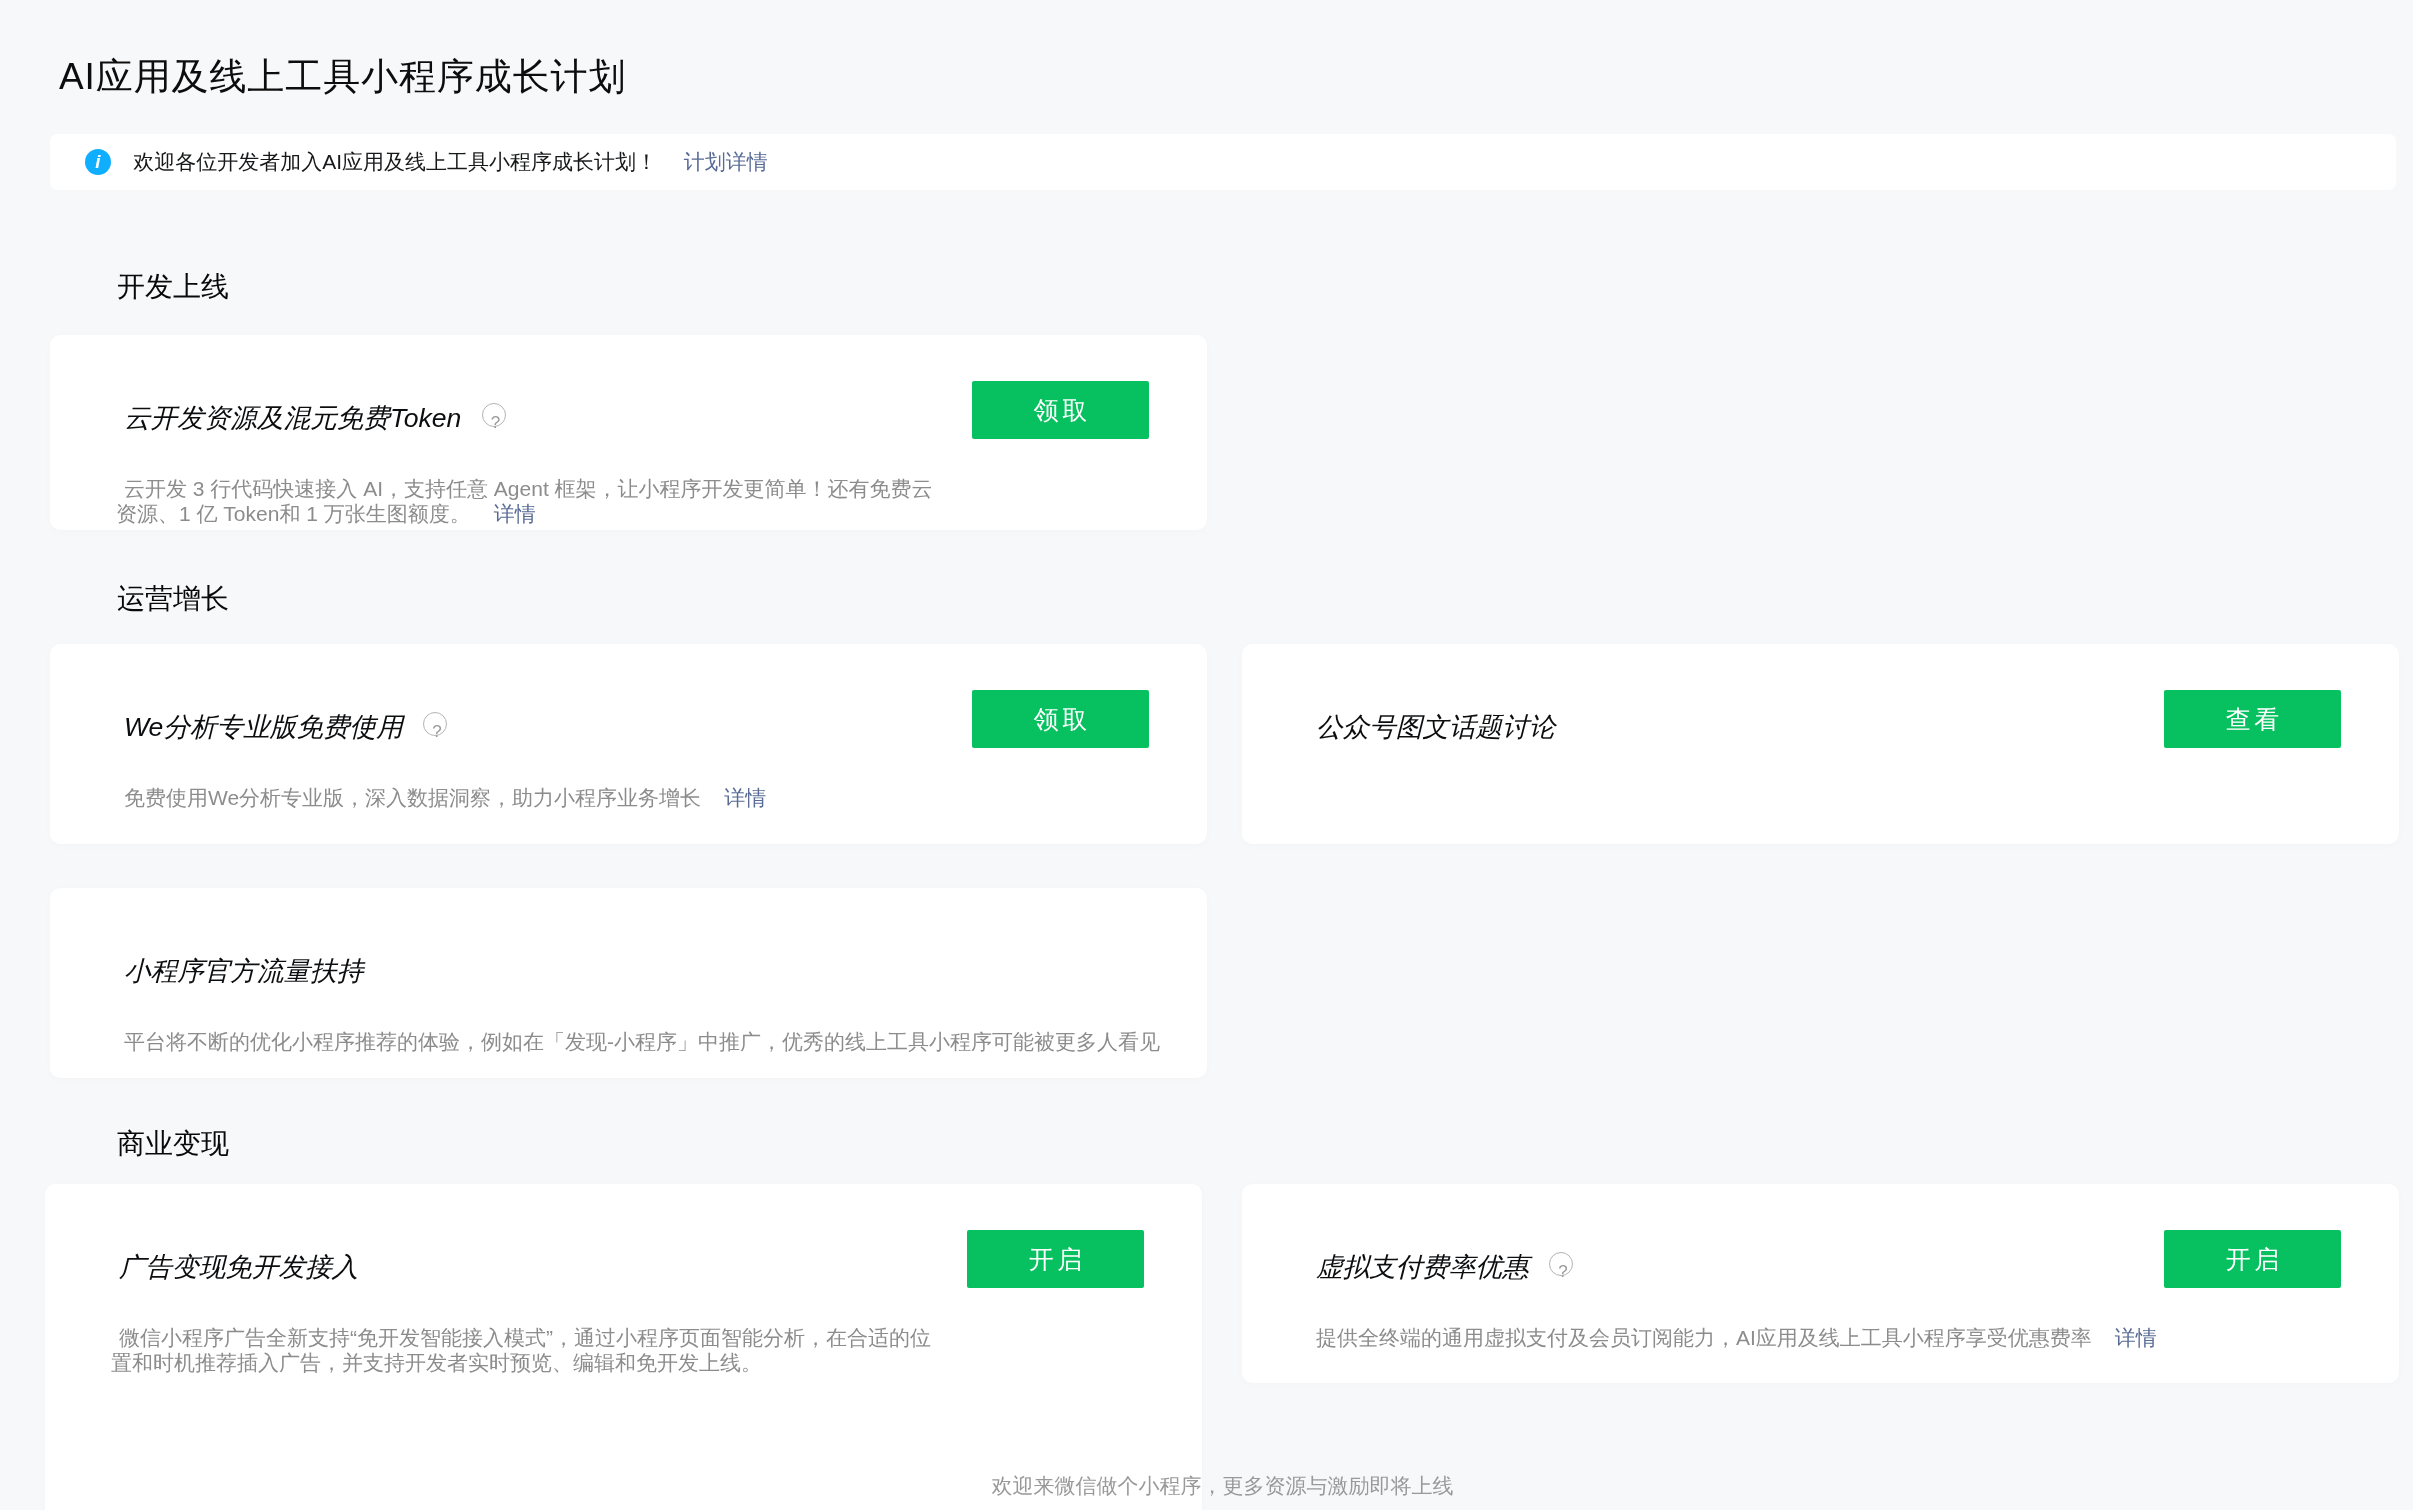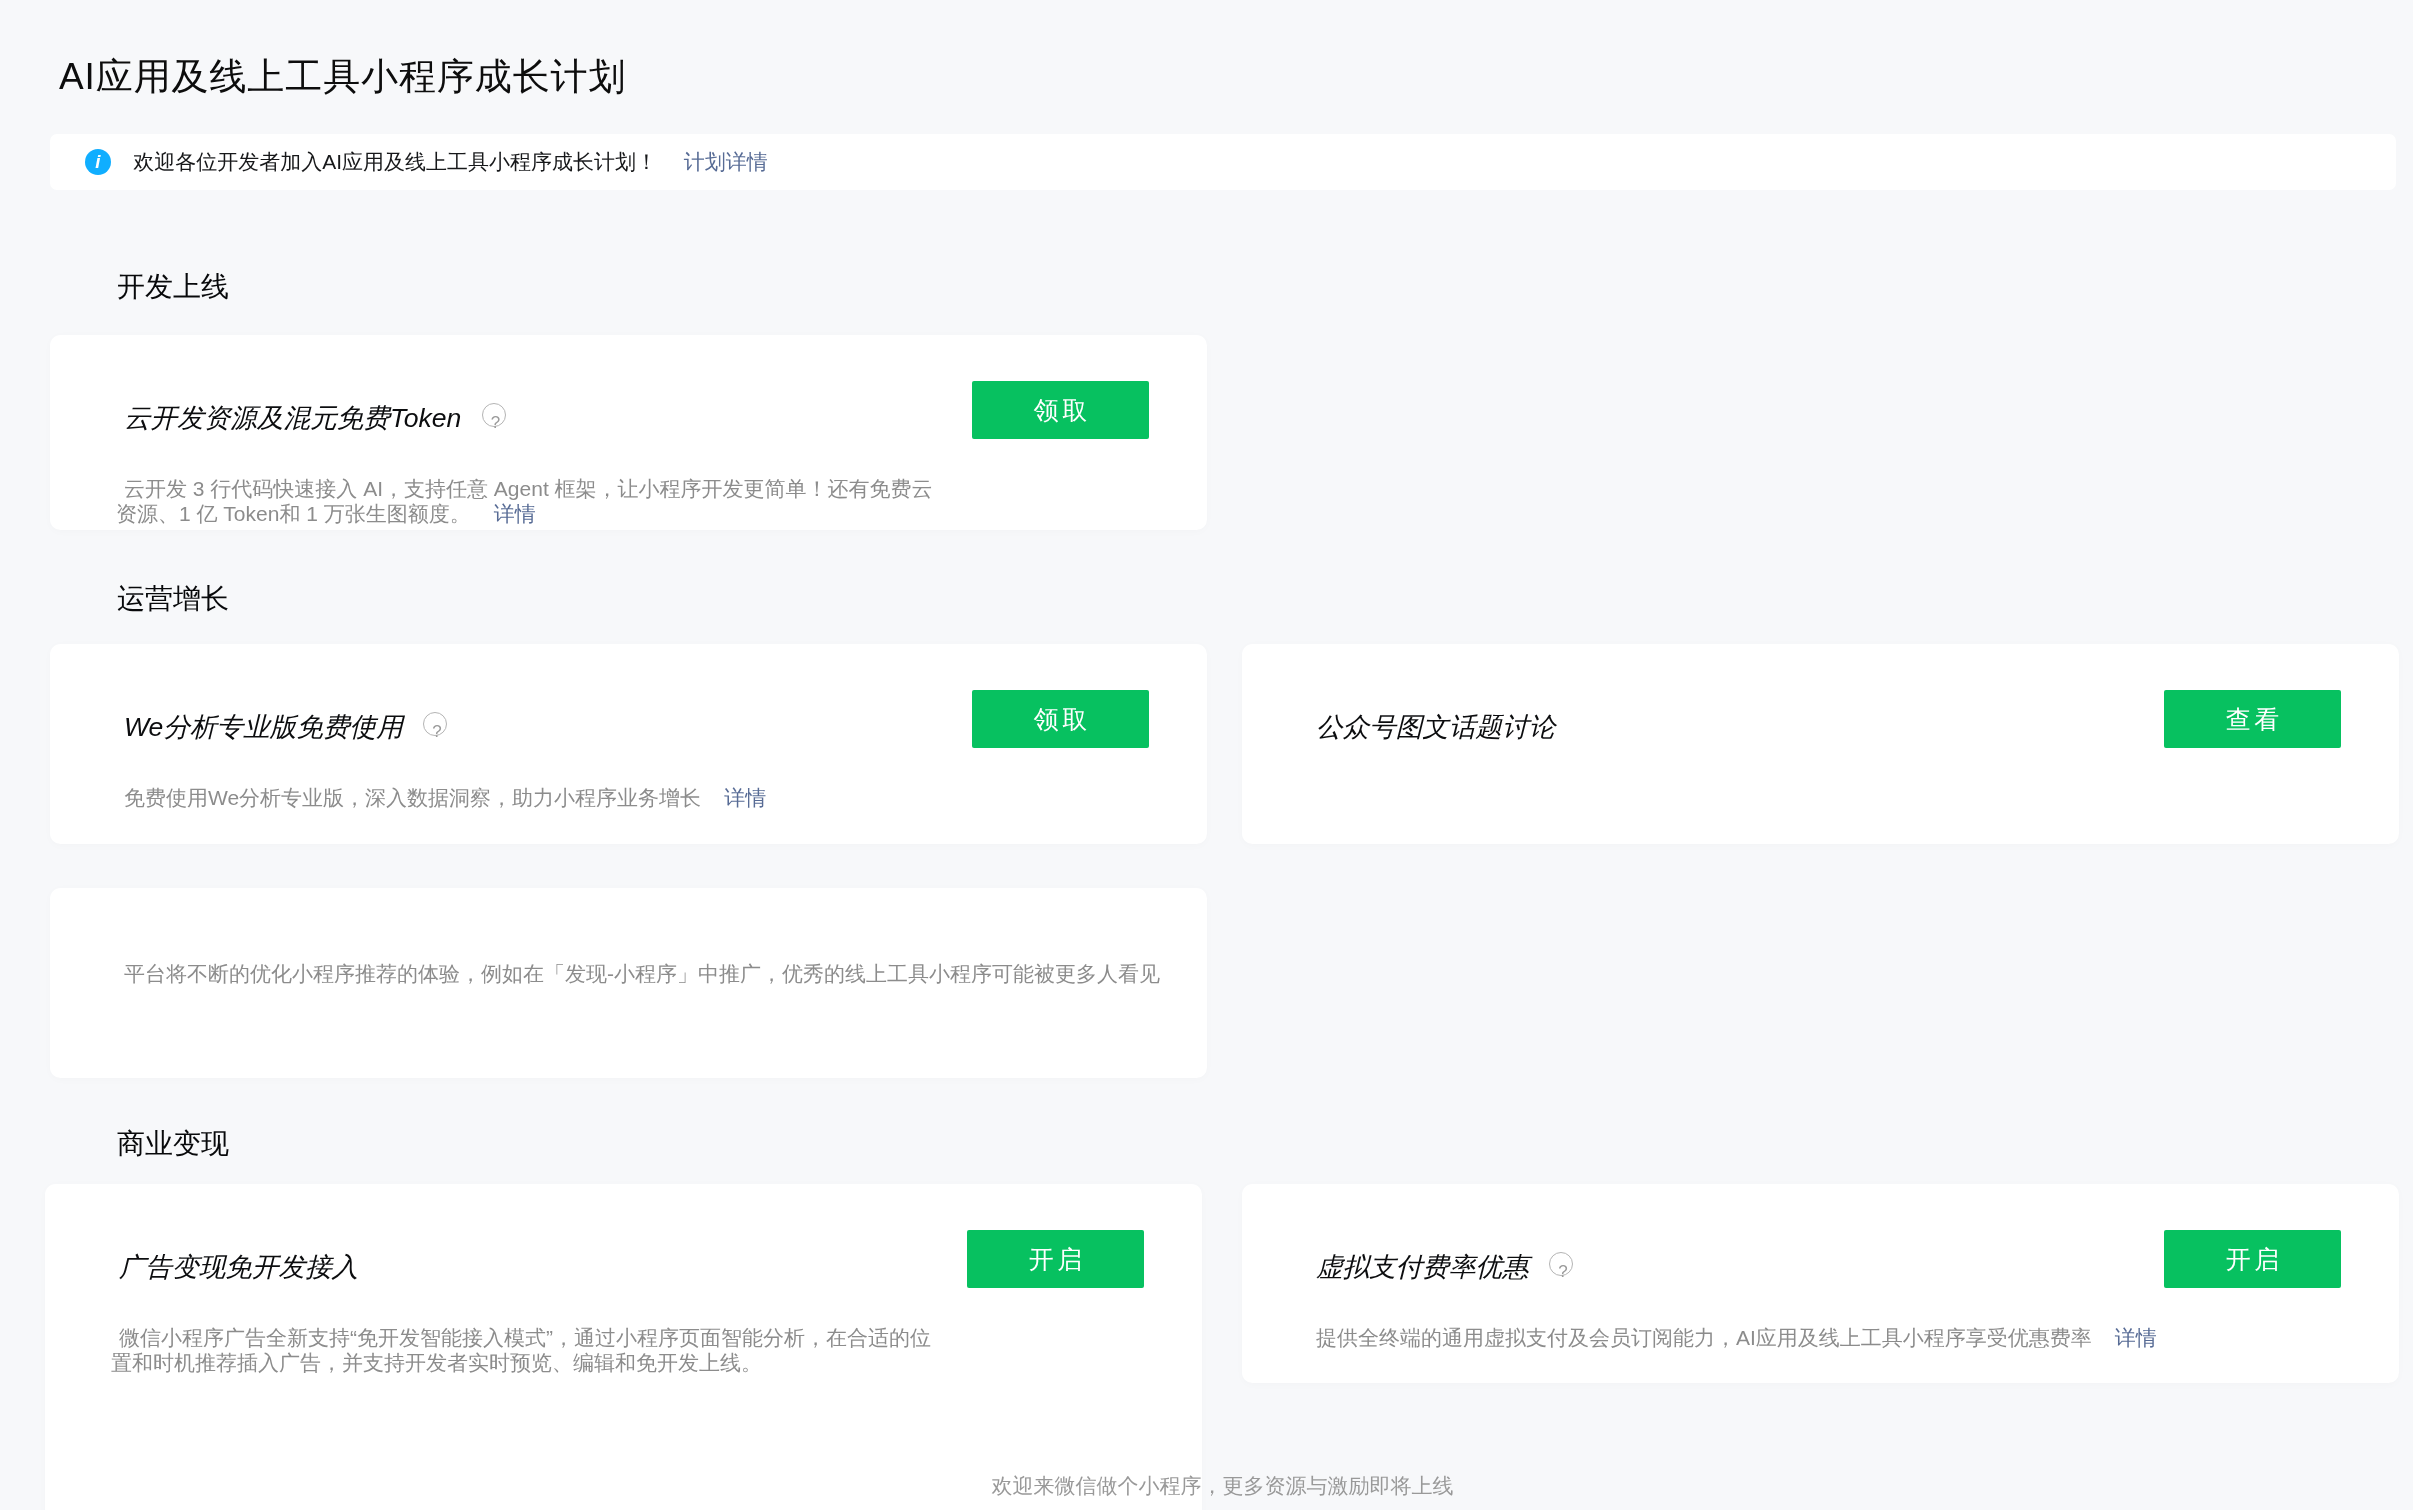--- a/index.html
+++ b/index.html
@@ -122,20 +122,23 @@
   </div>
 
   <div class="card" id="card-topic">
     <div class="card-head">
       <span class="card-title">公众号图文话题讨论</span>
     </div>
     <button class="green-btn">查看</button>
   </div>
 
   <div class="card" id="card-traffic">
+    <div class="card-head">
+      <span class="card-title">小程序官方流量扶持</span>
+    </div>
     <div class="card-desc full"><span>平台将不断的优化小程序推荐的体验，例如在「发现-小程序」中推广，优秀的线上工具小程序可能被更多人看见</span></div>
   </div>
 
   <div class="section-heading" id="heading-biz">商业变现</div>
 
   <div class="card" id="card-ad">
     <div class="card-head">
       <span class="card-title">广告变现免开发接入</span>
     </div>
     <div class="card-desc"><span>微信小程序广告全新支持“免开发智能接入模式”，通过小程序页面智能分析，在合适的位置和时机推荐插入广告，并支持开发者实时预览、编辑和免开发上线。</span></div>

